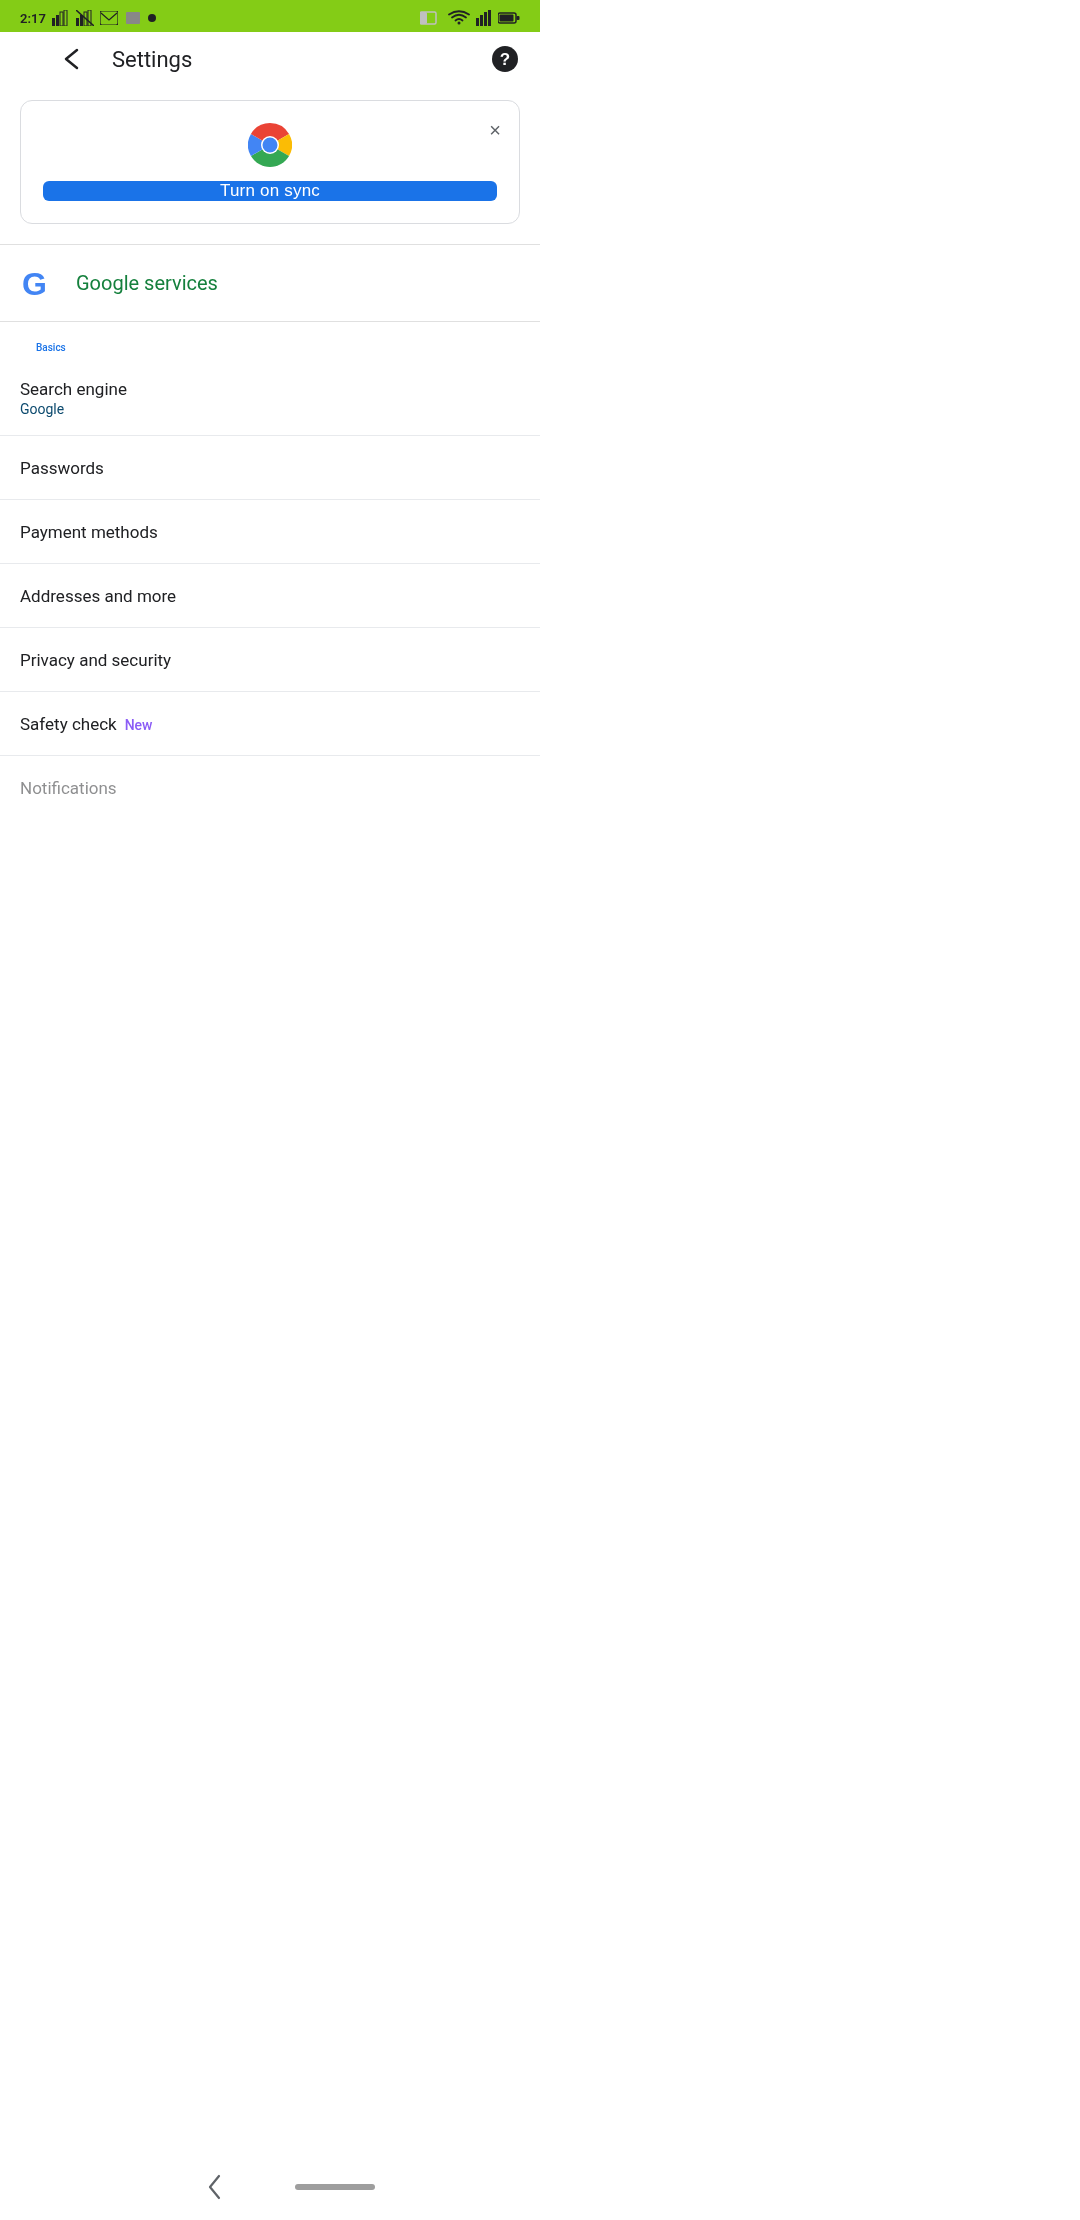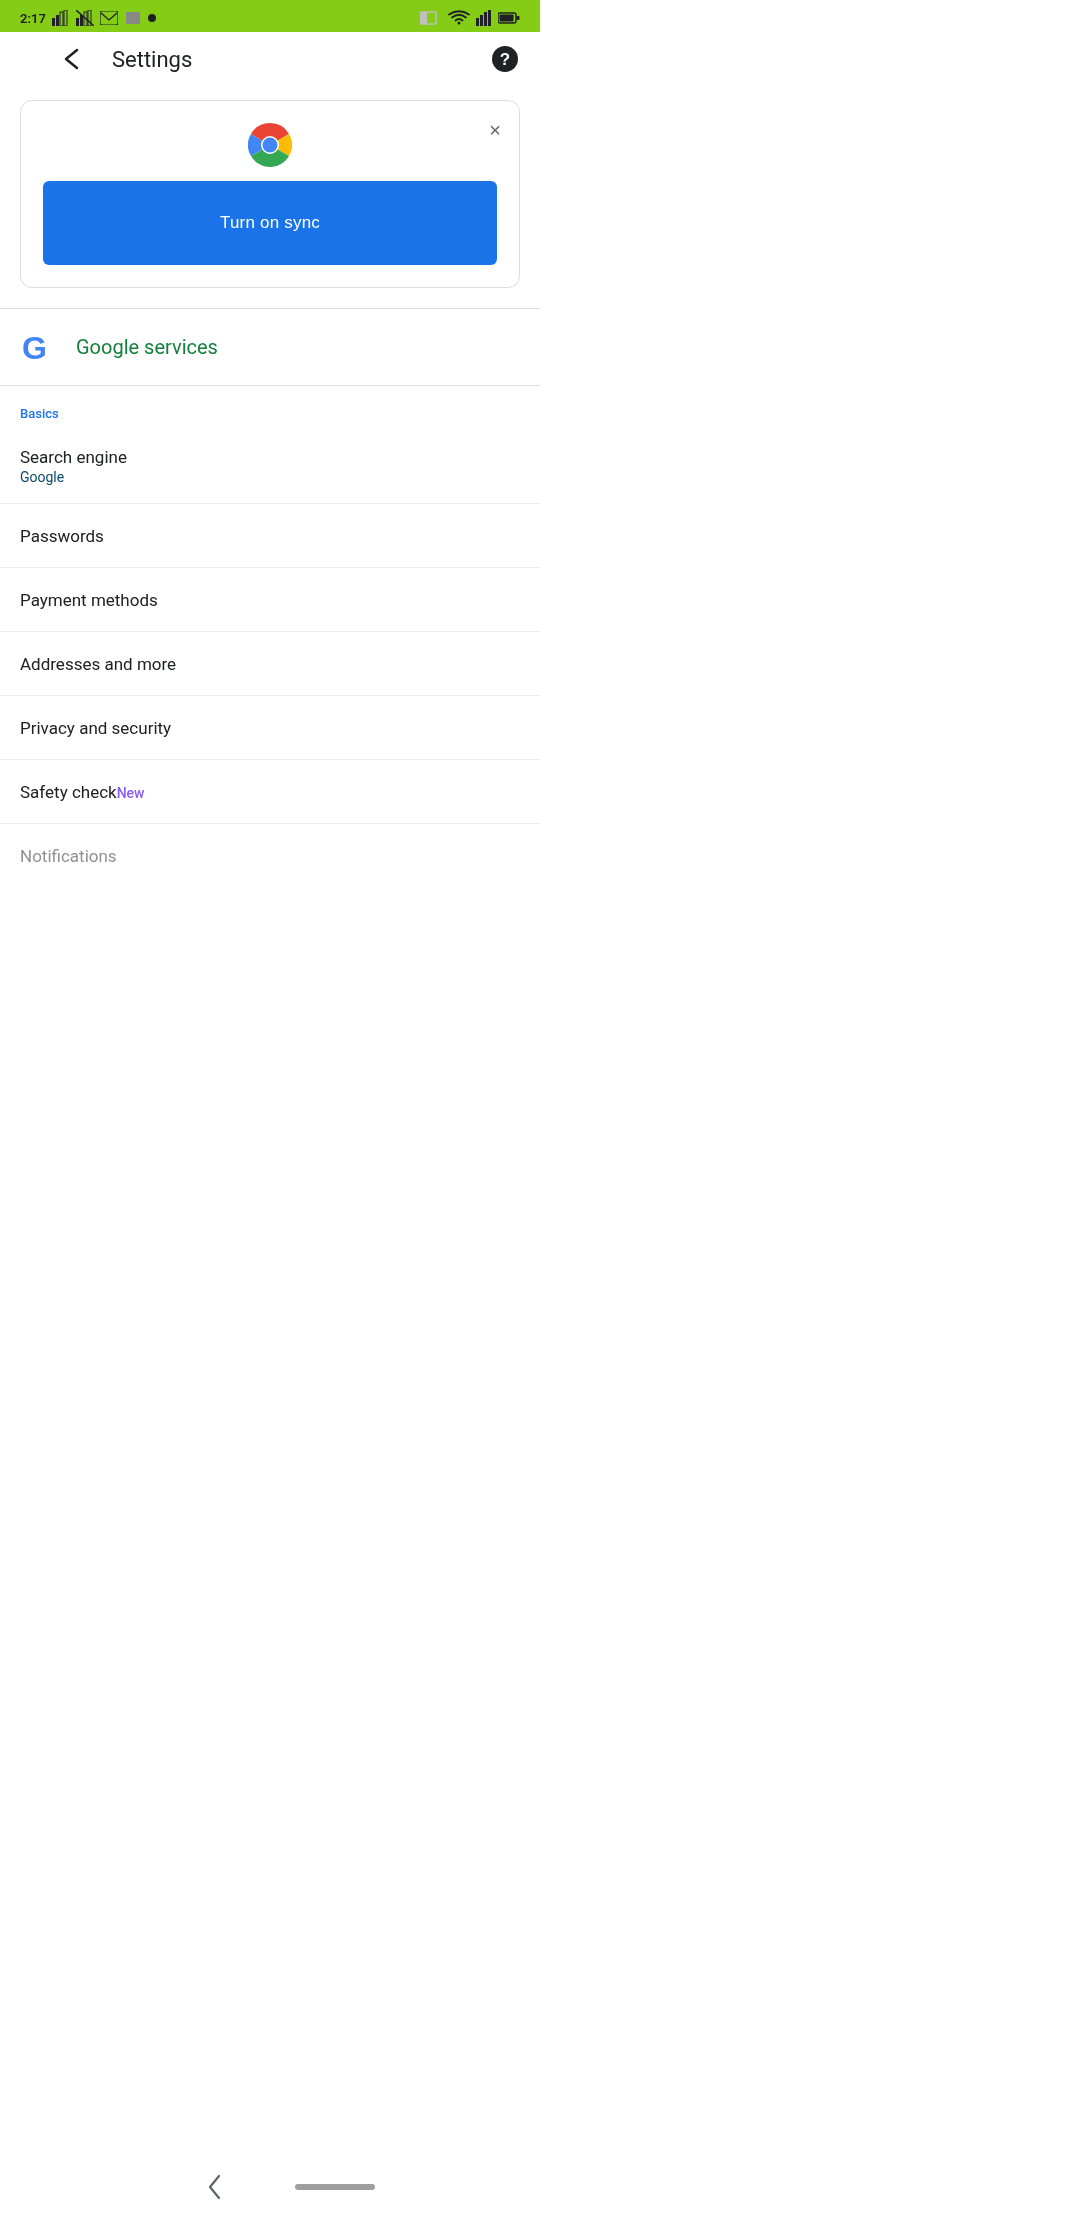--- a/index.html
+++ b/index.html
@@ -116,21 +116,21 @@
       color: #202124;
       line-height: 1.5;
       margin-bottom: 18px;
     }
     .turn-on-sync-btn {
       width: 100%;
       background: #1a73e8;
       color: #ffffff;
       border: none;
       border-radius: 6px;
-      padding: 32px;
+      padding: 0;
       font-size: 17px;
       font-weight: 500;
       cursor: pointer;
       letter-spacing: 0.2px;
     }
 
     
     .section-divider {
       height: 1px;
       background: #e0e0e0;
@@ -158,22 +158,22 @@
       flex-shrink: 0;
     }
 
     .google-services-label {
       font-size: 20px;
       color: #15803d;
     }
 
     
     .section-header {
-      padding: 20px 20px 8px 20px;
-      font-size: 13px;
+      padding: 20px 20px 8px 36px;
+      font-size: 10px;
       font-weight: 500;
       color: #1a73e8;
     }
 
     
     .settings-row {
       padding: 18px 20px;
       border-bottom: 1px solid #e8eaed;
       cursor: pointer;
       display: flex;
@@ -187,21 +187,21 @@
       font-weight: 400;
     }
     .settings-row-subtitle {
       font-size: 14px;
       color: #0c4a6e;
       margin-top: 2px;
     }
     .settings-row-inline {
       display: flex;
       align-items: baseline;
-      gap: 0;
+      gap: 8px;
     }
     .new-badge {
       font-size: 14px;
       color: #8b5cf6;
       font-weight: 500;
     }
 
     
     .bottom-nav {
       display: flex;

